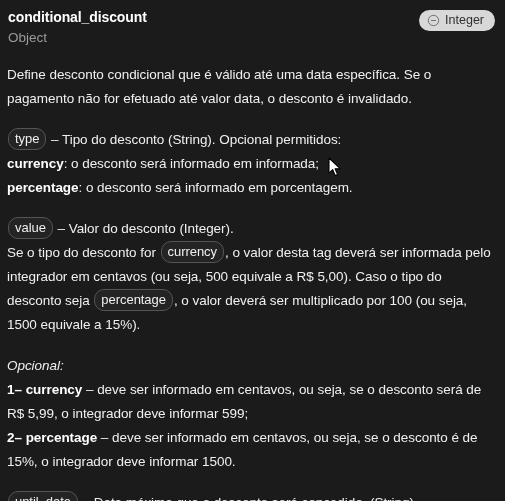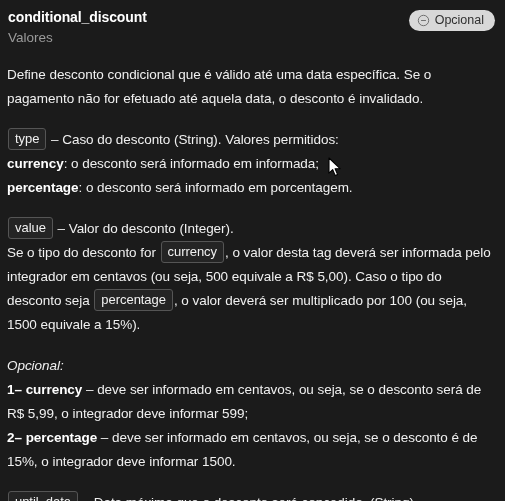--- a/index.html
+++ b/index.html
@@ -79,21 +79,21 @@
   b, strong { font-weight: bold; color: #ffffff; }
   i, em { font-style: italic; }
 
   code.tag {
     display: inline-block;
     font-family: "Liberation Sans", sans-serif;
     font-size: 13px;
     line-height: 17px;
     padding: 1px 6px 2px 6px;
     border: 1px solid #555555;
-    border-radius: 3px;
+    border-radius: 10px;
     background: #242424;
     color: #f0f0f0;
     vertical-align: 1px;
     margin: 0 1px;
   }
 
   
   .cursor {
     position: absolute;
     width: 14px;
@@ -102,40 +102,40 @@
   }
 </style>
 </head>
 <body>
 
 <div class="page">
 
   <div class="header">
     <div class="header-left">
       <div class="prop-name">conditional_discount</div>
-      <div class="prop-type">Valores</div>
+      <div class="prop-type">Object</div>
     </div>
 
     <div class="badge">
       <span>
         <svg width="13" height="13" viewBox="0 0 16 16" fill="none" aria-hidden="true">
           <circle cx="8" cy="8" r="6.4" stroke="#6e6e6e" stroke-width="1.2"></circle>
           <line x1="5" y1="8" x2="11" y2="8" stroke="#6e6e6e" stroke-width="1.2"></line>
         </svg>
       </span>
-      <span>Opcional</span>
+      <span>Integer</span>
     </div>
   </div>
 
   <div class="body">
 
     <p class="para"><span>Define desconto condicional que é válido até uma data específica. Se o pagamento</span>
-      <span>não for efetuado até aquela data, o desconto é invalidado.</span></p>
+      <span>não for efetuado até valor data, o desconto é invalidado.</span></p>
 
-    <p class="para"><code class="tag">type</code><span> – Caso do desconto (String). Valores permitidos:</span><br><b>currency</b><span>: o desconto será informado em informada;</span><br><b>percentage</b><span>: o desconto será informado em porcentagem.</span></p>
+    <p class="para"><code class="tag">type</code><span> – Tipo do desconto (String). Opcional permitidos:</span><br><b>currency</b><span>: o desconto será informado em informada;</span><br><b>percentage</b><span>: o desconto será informado em porcentagem.</span></p>
 
     <p class="para"><code class="tag">value</code><span> – Valor do desconto (Integer).</span><br><span>Se o tipo do desconto for </span><code class="tag">currency</code><span>, o valor desta tag deverá ser informada pelo integrador em centavos (ou seja, 500 equivale a R$ 5,00). Caso o tipo do desconto seja </span><code class="tag">percentage</code><span>, o valor deverá ser multiplicado por 100 (ou seja, 1500 equivale a 15%).</span></p>
 
     <p class="para"><i>Opcional:</i><br><b>1– </b><b>currency</b><span> – deve ser informado em centavos, ou seja, se o desconto será de R$ 5,99, o integrador deve informar 599;</span><br><b>2– </b><b>percentage</b><span> – deve ser informado em centavos, ou seja, se o desconto é de 15%, o integrador deve informar 1500.</span></p>
 
     <p class="para"><code class="tag">until_date</code><span> – Data máxima que o desconto será concedido. (String). </span></p>
 
   </div>
 
   <div class="cursor" id="mouse-cursor" style="left: 328px; top: 157px;">

